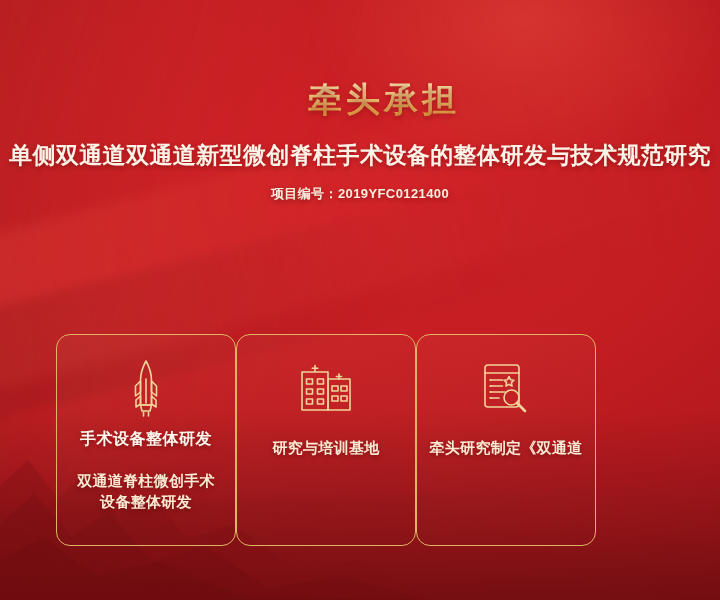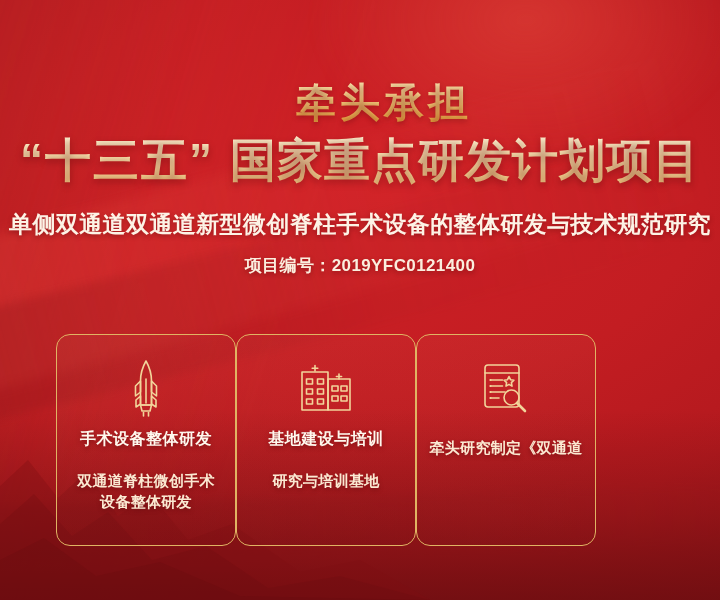--- a/index.html
+++ b/index.html
@@ -77,21 +77,21 @@
     transform: rotate(-1.6deg);
     filter: blur(5px);
   }
   .mountains { position: absolute; left: 0; bottom: 0; width: 430px; height: 180px; opacity: .62; }
 
   
   .header { position: absolute; left: 0; right: 0; top: 0; text-align: center; }
 
   .kicker {
     margin-top: 82px;
-    font-size: 40px;
+    font-size: 34px;
     font-weight: bold;
     letter-spacing: 4px;
     line-height: 1;
     background: linear-gradient(180deg, #fde6ad 0%, #f8cf7e 45%, #e8a43f 100%);
     -webkit-background-clip: text;
     background-clip: text;
     color: transparent;
     -webkit-text-fill-color: transparent;
     text-shadow: 0 2px 5px rgba(90,10,12,0.35);
     margin-left: 48px;
@@ -118,21 +118,21 @@
     margin-top: 24px;
     font-size: 23px;
     font-weight: bold;
     color: #fdf3e6;
     letter-spacing: 0.4px;
     white-space: nowrap;
     text-shadow: 0 2px 5px rgba(86,8,10,0.45);
   }
   .projectno {
     margin-top: 14px;
-    font-size: 17px;
+    font-size: 13px;
     font-weight: bold;
     color: #fbeede;
     letter-spacing: 0.4px;
     text-shadow: 0 2px 5px rgba(86,8,10,0.45);
   }
 
   
   .cards {
     position: absolute;
     left: 56px;
@@ -196,23 +196,20 @@
     <div class="shade-bottom"></div>
     <svg class="mountains" viewBox="0 0 430 180" preserveAspectRatio="none">
       <polygon points="0,180 0,66 28,40 58,78 86,52 118,96 150,74 188,120 232,104 300,152 360,140 430,180" fill="#7d0f13" opacity="0.55"></polygon>
       <polygon points="0,180 0,104 34,74 72,116 108,92 152,140 206,126 268,168 340,156 430,180" fill="#6e0c10" opacity="0.55"></polygon>
       <polygon points="0,180 0,140 44,118 96,156 160,142 240,176 430,180" fill="#640a0e" opacity="0.5"></polygon>
     </svg>
   </div>
 
   <div class="header">
     <div class="kicker">牵头承担</div>
-    <div class="headline">
-      <span class="quoted">“十三五”</span><span class="spacer"></span><span>国家重点研发计划项目</span>
-    </div>
     <div class="subtitle">单侧双通道双通道新型微创脊柱手术设备的整体研发与技术规范研究</div>
     <div class="projectno">项目编号：2019YFC0121400</div>
   </div>
 
   <div class="cards">
 
     <div class="card">
       <div class="card-icon">
         <svg width="34" height="58" viewBox="0 0 34 58" fill="none" stroke="#f2d49a" stroke-width="1.6" stroke-linejoin="round" stroke-linecap="round">
           <path d="M17 2 C13 9 11.5 15 11.5 22 L11.5 46 L22.5 46 L22.5 22 C22.5 15 21 9 17 2 Z"></path>
@@ -245,21 +242,20 @@
           <rect x="6.5" y="25" width="6" height="5"></rect>
           <rect x="17.5" y="25" width="6" height="5"></rect>
           <rect x="6.5" y="35" width="6" height="5"></rect>
           <rect x="17.5" y="35" width="6" height="5"></rect>
           <rect x="32" y="22" width="6" height="5"></rect>
           <rect x="41" y="22" width="6" height="5"></rect>
           <rect x="32" y="32" width="6" height="5"></rect>
           <rect x="41" y="32" width="6" height="5"></rect>
         </svg>
       </div>
-      <div class="card-title">基地建设与培训</div>
       <div class="card-desc">
         <div>研究与培训基地</div>
       </div>
     </div>
 
     <div class="card">
       <div class="card-icon">
         <svg width="50" height="52" viewBox="0 0 50 52" fill="none" stroke="#f2d49a" stroke-width="1.6" stroke-linejoin="round" stroke-linecap="round">
           <rect x="4" y="3" width="34" height="42" rx="3"></rect>
           <line x1="4" y1="11" x2="38" y2="11"></line>

